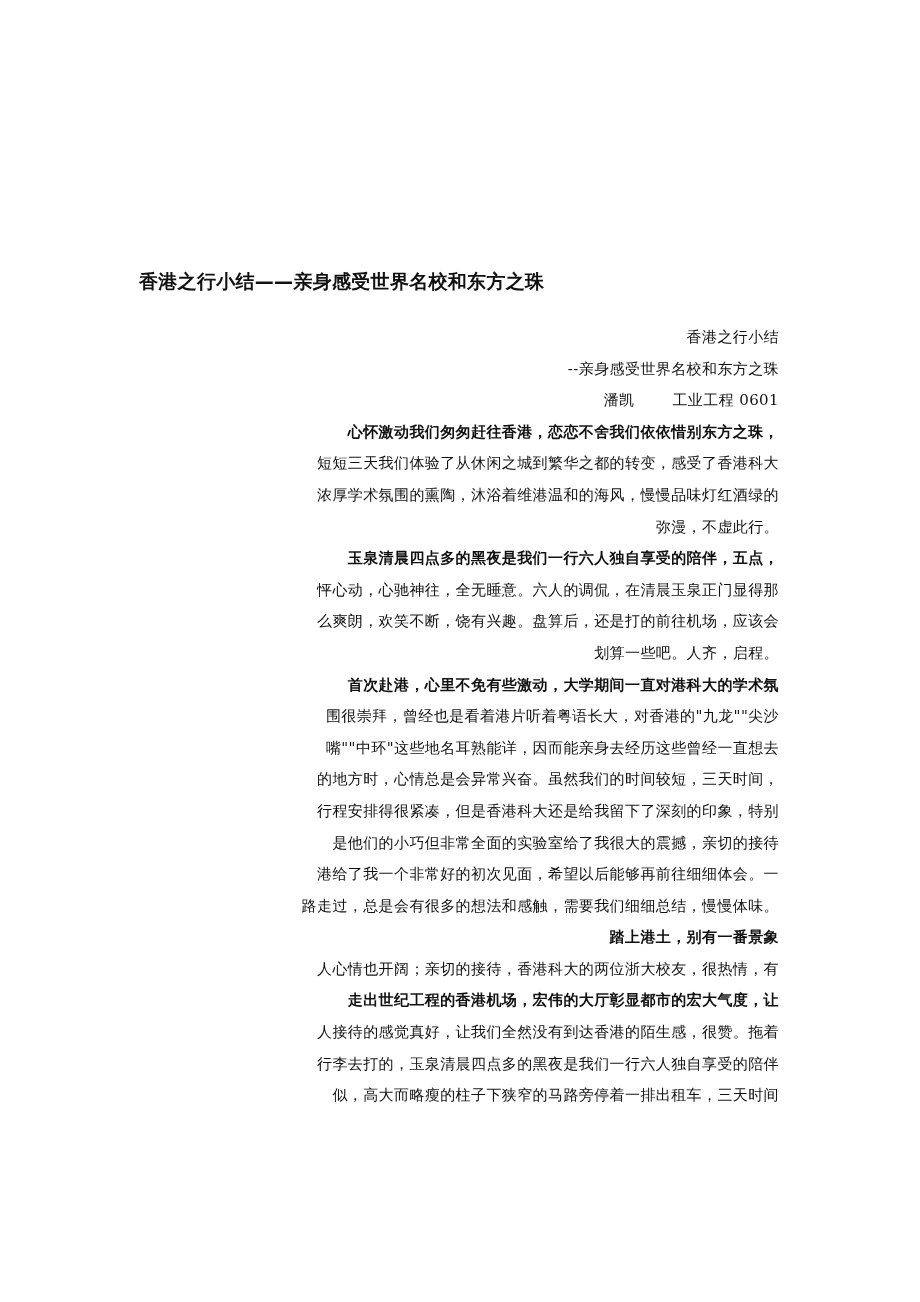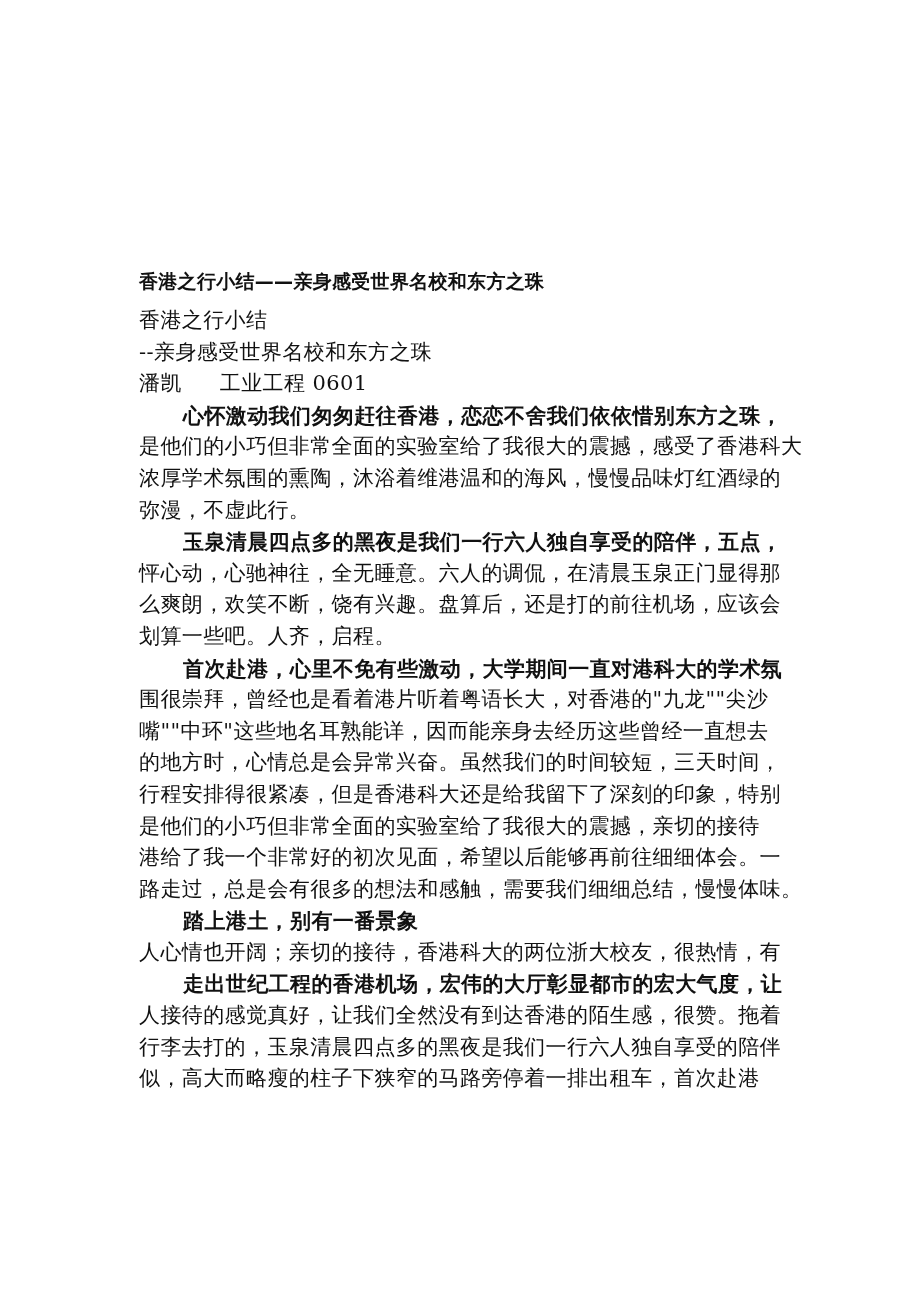--- a/index.html
+++ b/index.html
@@ -1,38 +1,38 @@
 <!DOCTYPE html>
 <html><head>
 <meta charset="utf-8">
 <style>
   html, body { margin: 0; padding: 0; background: #ffffff; }
   body { width: 920px; height: 1302px; position: relative; overflow: hidden;
          font-family: "DejaVu Serif", "Liberation Serif", serif; color: #111; }
   .page { position: absolute; left: 139px; top: 265px; width: 640px; }
   .title { font-family: "DejaVu Sans", "Liberation Sans", sans-serif; font-weight: bold;
-           font-size: 19px; line-height: 32px; height: 32px; margin: 0 0 8px 0; letter-spacing: 0.3px; white-space: nowrap; }
-  .line { font-size: 21px; line-height: 31.6px; height: 31.6px; white-space: nowrap; letter-spacing: 0.4px; }
+           font-size: 19px; line-height: 32px; height: 32px; margin: 0 0 25px 0; letter-spacing: 0.3px; white-space: nowrap; }
+  .line { font-size: 15px; line-height: 31.6px; height: 31.6px; white-space: nowrap; letter-spacing: 0.4px; text-align: right; }
   .indent { padding-left: 44px; font-weight: bold; }
   .author-gap { display: inline-block; width: 38px; }
 </style>
 </head>
 <body>
 
 <div class="page">
   <div class="title">香港之行小结——亲身感受世界名校和东方之珠</div>
   <div class="line">香港之行小结</div>
   <div class="line">--亲身感受世界名校和东方之珠</div>
   <div class="line">
     <span>潘凯</span><span class="author-gap"></span><span>工业工程 0601</span>
   </div>
 
   <div>
     <div class="line indent">心怀激动我们匆匆赶往香港，恋恋不舍我们依依惜别东方之珠，</div>
-    <div class="line">是他们的小巧但非常全面的实验室给了我很大的震撼，感受了香港科大</div>
+    <div class="line">短短三天我们体验了从休闲之城到繁华之都的转变，感受了香港科大</div>
     <div class="line">浓厚学术氛围的熏陶，沐浴着维港温和的海风，慢慢品味灯红酒绿的</div>
     <div class="line">弥漫，不虚此行。</div>
   </div>
 
   <div>
     <div class="line indent">玉泉清晨四点多的黑夜是我们一行六人独自享受的陪伴，五点，</div>
     <div class="line">怦心动，心驰神往，全无睡意。六人的调侃，在清晨玉泉正门显得那</div>
     <div class="line">么爽朗，欢笑不断，饶有兴趣。盘算后，还是打的前往机场，应该会</div>
     <div class="line">划算一些吧。人齐，启程。</div>
   </div>
@@ -50,15 +50,15 @@
 
   <div>
     <div class="line indent">踏上港土，别有一番景象</div>
   </div>
 
   <div>
     <div class="line">人心情也开阔；亲切的接待，香港科大的两位浙大校友，很热情，有</div>
     <div class="line indent">走出世纪工程的香港机场，宏伟的大厅彰显都市的宏大气度，让</div>
     <div class="line">人接待的感觉真好，让我们全然没有到达香港的陌生感，很赞。拖着</div>
     <div class="line">行李去打的，玉泉清晨四点多的黑夜是我们一行六人独自享受的陪伴</div>
-    <div class="line">似，高大而略瘦的柱子下狭窄的马路旁停着一排出租车，首次赴港</div>
+    <div class="line">似，高大而略瘦的柱子下狭窄的马路旁停着一排出租车，三天时间</div>
   </div>
 </div>
 
 </body></html>

